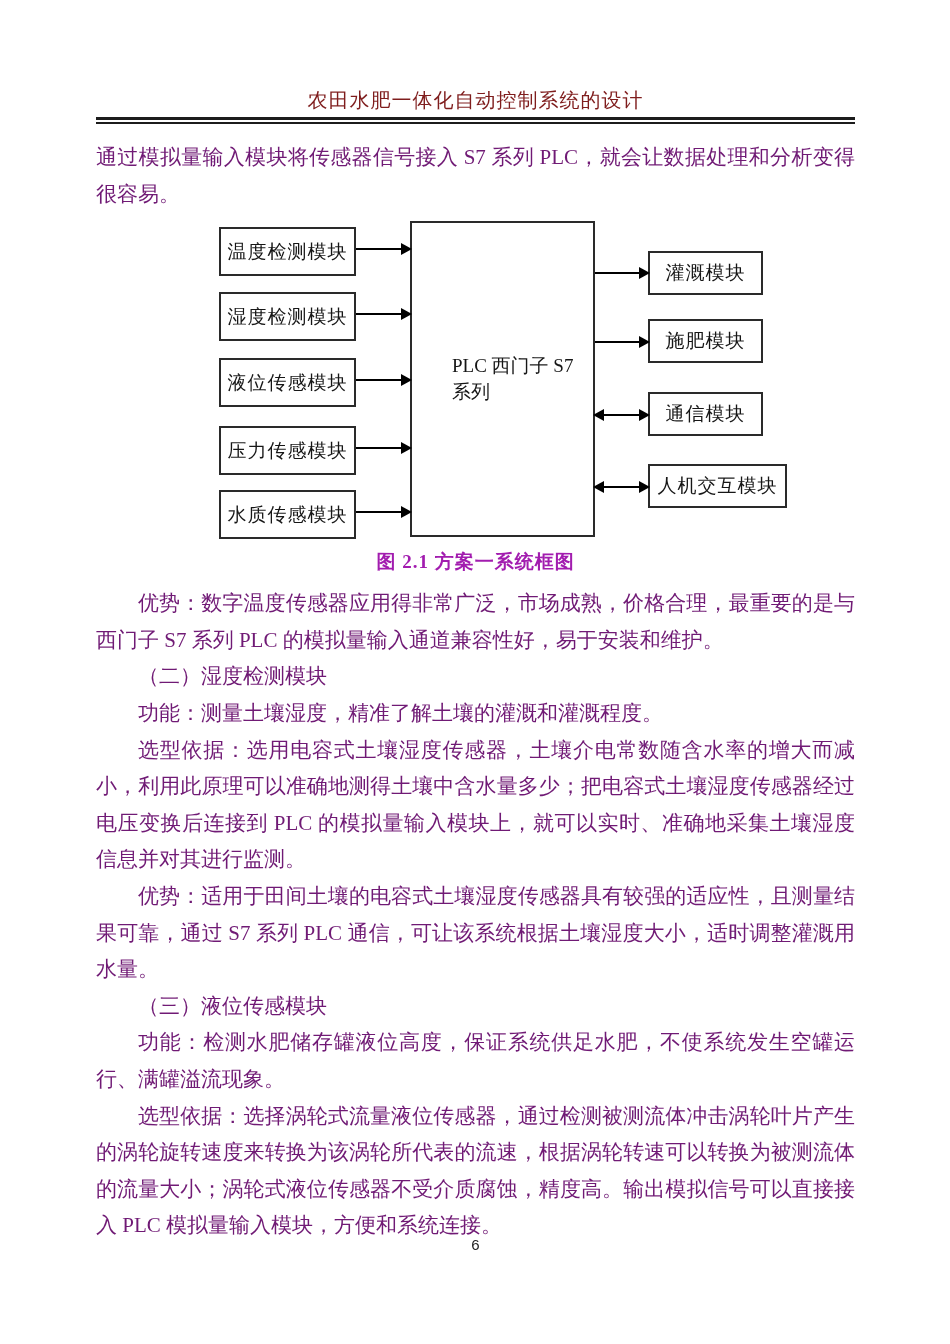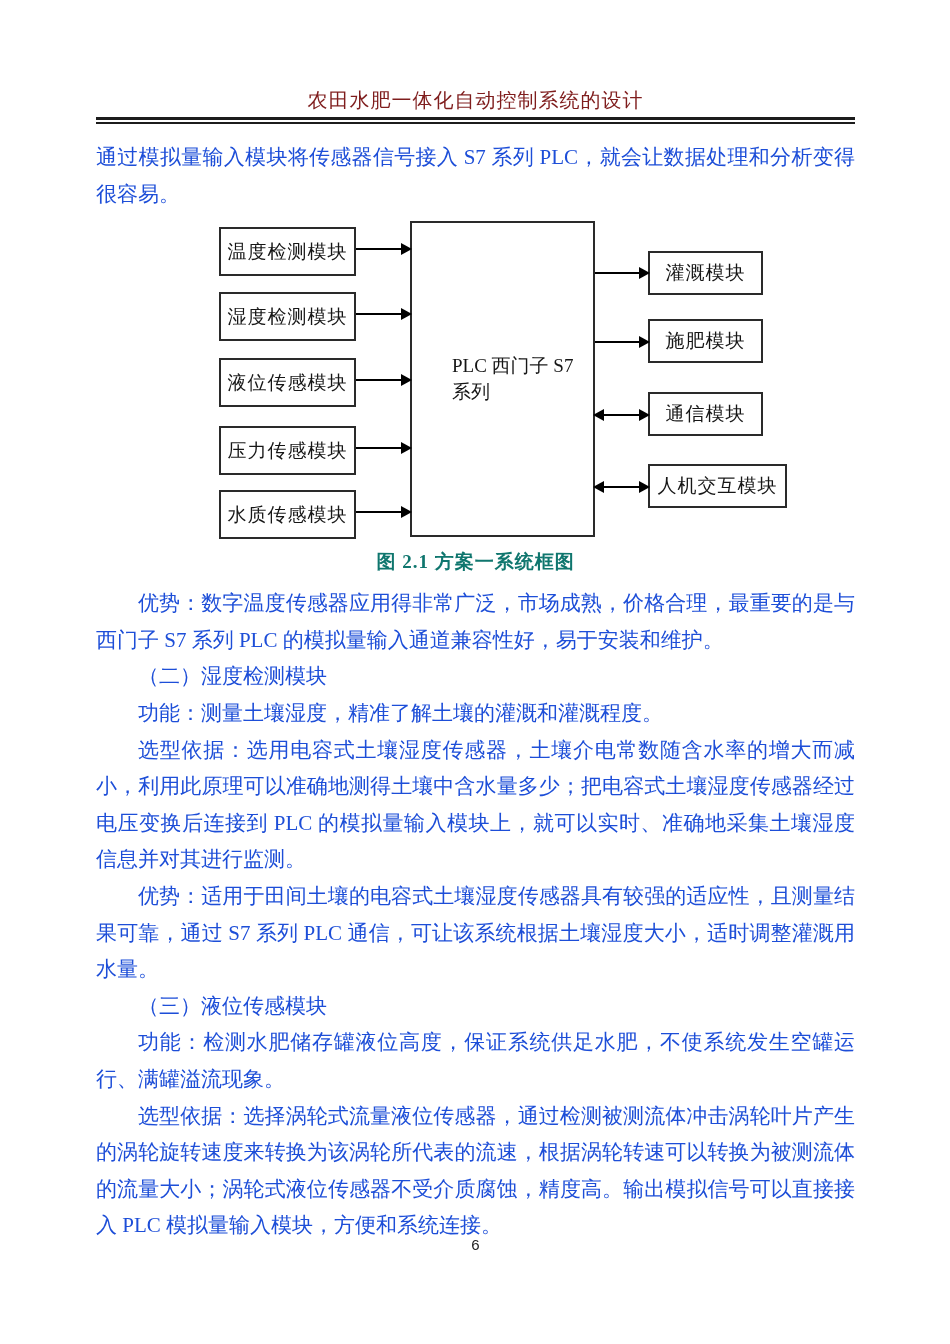--- a/index.html
+++ b/index.html
@@ -27,21 +27,21 @@
     border-top:3px solid #1c1c1c;
     border-bottom:2px solid #1c1c1c;
   }
   .body-text{margin-top:15px;}
   p.para{
     margin:0;
     font-size:21px;
     line-height:36.6px;
     text-align:justify;
     text-indent:2em;
-    color:#1d4ed8;
+    color:#701a75;
   }
   p.para.no-indent{text-indent:0;}
   .figure-block{margin:0;padding:0;}
   .diagram{
     position:relative;
     margin-top:9px;
     height:319px;
   }
   .dbox{
     position:absolute;
@@ -70,21 +70,21 @@
     content:"";position:absolute;left:-2px;top:-7px;
     width:0;height:0;border-style:solid;
     border-width:6px 11px 6px 0;
     border-color:transparent #000 transparent transparent;
   }
   .caption{
     margin-top:12px;
     text-align:center;
     font-size:19px;font-weight:bold;
     line-height:20px;letter-spacing:1px;
-    color:#0f766e;
+    color:#a21caf;
   }
   .paras{margin-top:13px;}
   .page-number{
     position:absolute;left:96px;width:759px;top:1236px;
     text-align:center;
     font-size:15px;color:#222;
     font-family:"Liberation Sans","DejaVu Sans",sans-serif;
   }
 </style>
 </head>

